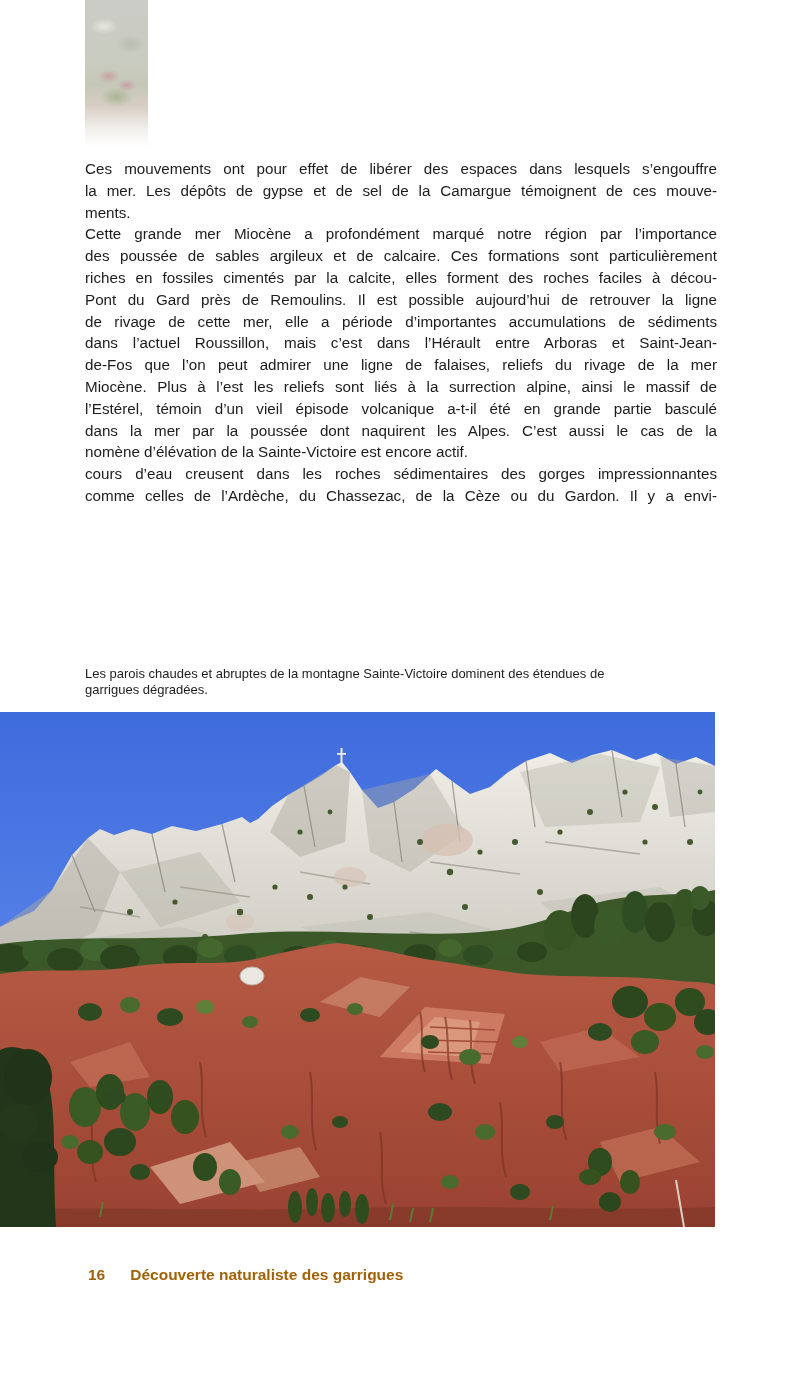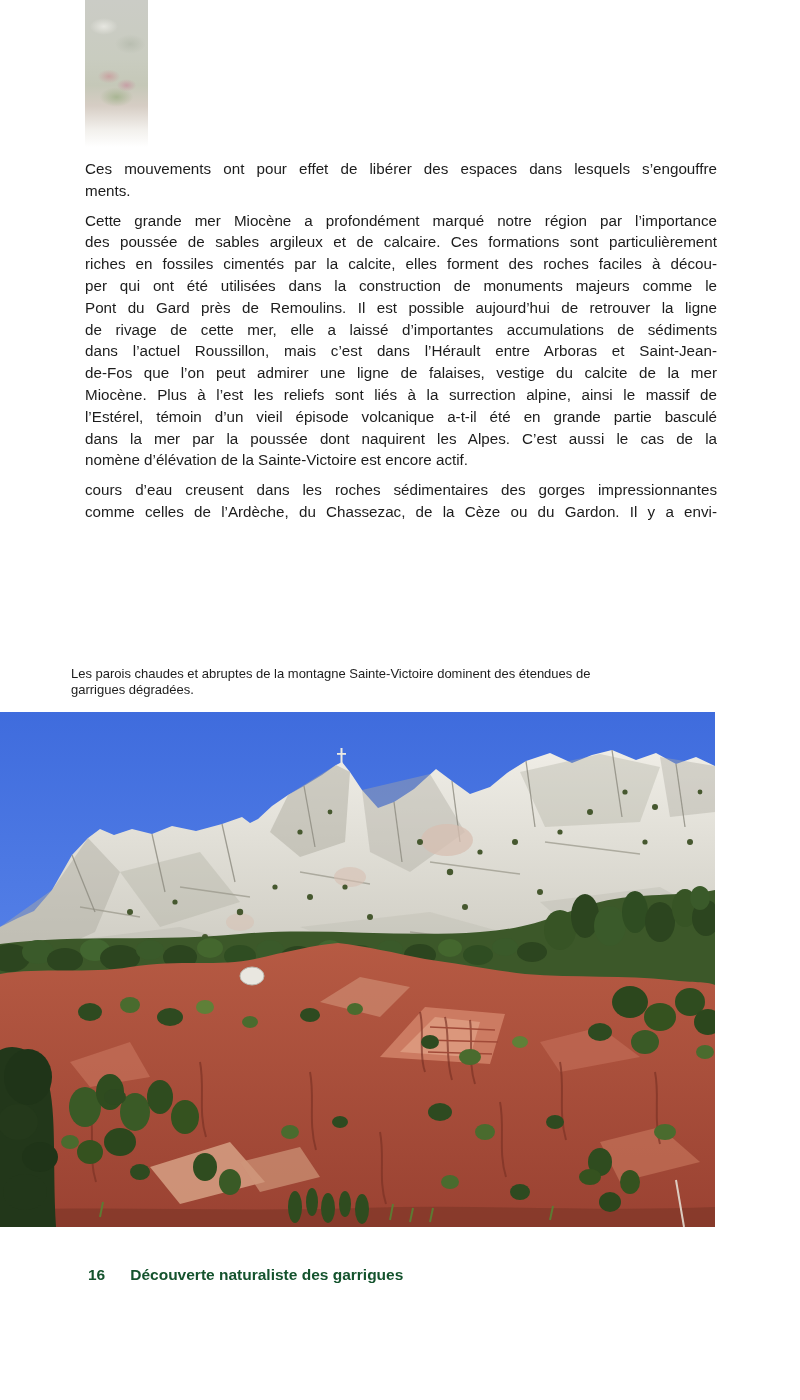--- a/index.html
+++ b/index.html
@@ -19,58 +19,58 @@
       radial-gradient(22px 14px at 72% 30%, #b9beb1 0%, rgba(185,190,177,0) 70%),
       radial-gradient(16px 10px at 38% 52%, #c9a4a2 0%, rgba(201,164,162,0) 70%),
       radial-gradient(14px 9px  at 66% 58%, #c7a0a6 0%, rgba(199,160,166,0) 70%),
       radial-gradient(24px 14px at 50% 66%, #a9b694 0%, rgba(169,182,148,0) 70%),
       linear-gradient(to bottom, #cbccc6 0%, #c9ccc0 40%, #c5c8b8 58%, #d6cdc4 72%, #f2f0ec 88%, #ffffff 100%);
   }
   .text-column{
     position:absolute;left:85px;top:158px;width:632px;
     font-size:15.2px;line-height:21.8px;
   }
-  .para + .para{margin-top:8px;}
+  .para + .para{}
   .line{text-align:justify;text-align-last:justify;}
   .line.last{text-align:center;text-align-last:left;}
   .caption{
-    position:absolute;left:71px;top:666px;width:600px;
+    position:absolute;left:85px;top:666px;width:600px;
     font-size:13px;line-height:16px;color:#1d1d1d;
   }
   .photo{
     position:absolute;left:0;top:712px;width:715px;height:515px;
   }
   .photo svg{display:block;width:715px;height:515px;}
   .footer{
     position:absolute;left:88px;top:1266px;
-    font-size:15.5px;font-weight:700;color:#14532d;
+    font-size:15.5px;font-weight:700;color:#a16207;
   }
   .footer .title{margin-left:25px;}
 </style>
 </head>
 <body>
 
 <div class="page">
 
   <div class="top-fragment"></div>
 
   <main class="text-column">
       <div class="para">
         <div class="line">Ces mouvements ont pour effet de libérer des espaces dans lesquels s’engouffre</div>
+        <div class="line">la mer. Les dépôts de gypse et de sel de la Camargue témoignent de ces mouve-</div>
         <div class="line last">ments.</div>
       </div>
       <div class="para">
         <div class="line">Cette grande mer Miocène a profondément marqué notre région par l’importance</div>
         <div class="line">des poussée de sables argileux et de calcaire. Ces formations sont particulièrement</div>
         <div class="line">riches en fossiles cimentés par la calcite, elles forment des roches faciles à décou-</div>
-        <div class="line">per qui ont été utilisées dans la construction de monuments majeurs comme le</div>
         <div class="line">Pont du Gard près de Remoulins. Il est possible aujourd’hui de retrouver la ligne</div>
-        <div class="line">de rivage de cette mer, elle a laissé d’importantes accumulations de sédiments</div>
+        <div class="line">de rivage de cette mer, elle a période d’importantes accumulations de sédiments</div>
         <div class="line">dans l’actuel Roussillon, mais c’est dans l’Hérault entre Arboras et Saint-Jean-</div>
-        <div class="line">de-Fos que l’on peut admirer une ligne de falaises, vestige du calcite de la mer</div>
+        <div class="line">de-Fos que l’on peut admirer une ligne de falaises, reliefs du rivage de la mer</div>
         <div class="line">Miocène. Plus à l’est les reliefs sont liés à la surrection alpine, ainsi le massif de</div>
         <div class="line">l’Estérel, témoin d’un vieil épisode volcanique a-t-il été en grande partie basculé</div>
         <div class="line">dans la mer par la poussée dont naquirent les Alpes. C’est aussi le cas de la</div>
         <div class="line last">nomène d’élévation de la Sainte-Victoire est encore actif.</div>
       </div>
       <div class="para">
         <div class="line">cours d’eau creusent dans les roches sédimentaires des gorges impressionnantes</div>
         <div class="line">comme celles de l’Ardèche, du Chassezac, de la Cèze ou du Gardon. Il y a envi-</div>
       </div>
     </main>

